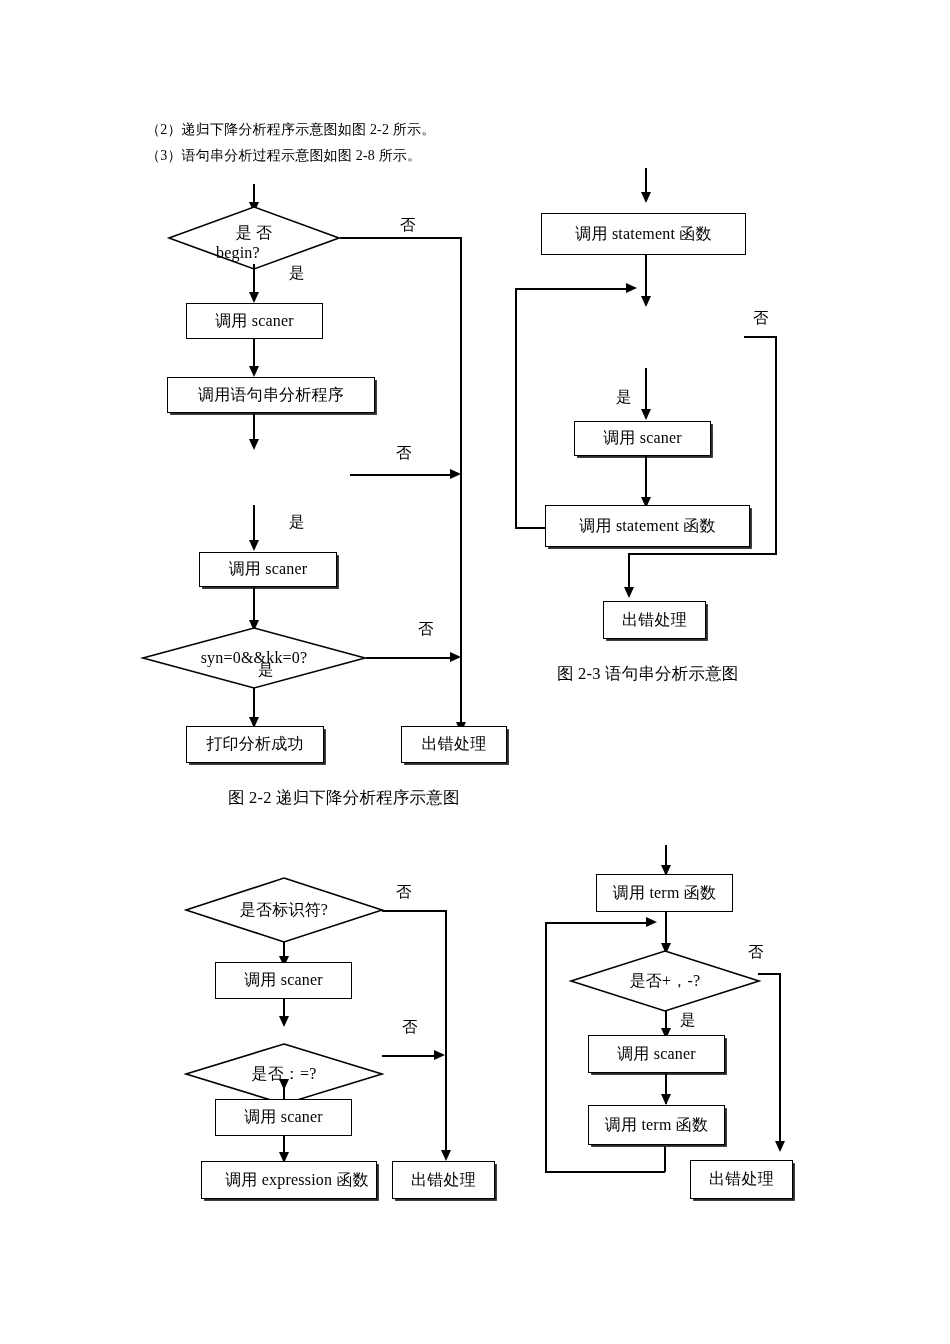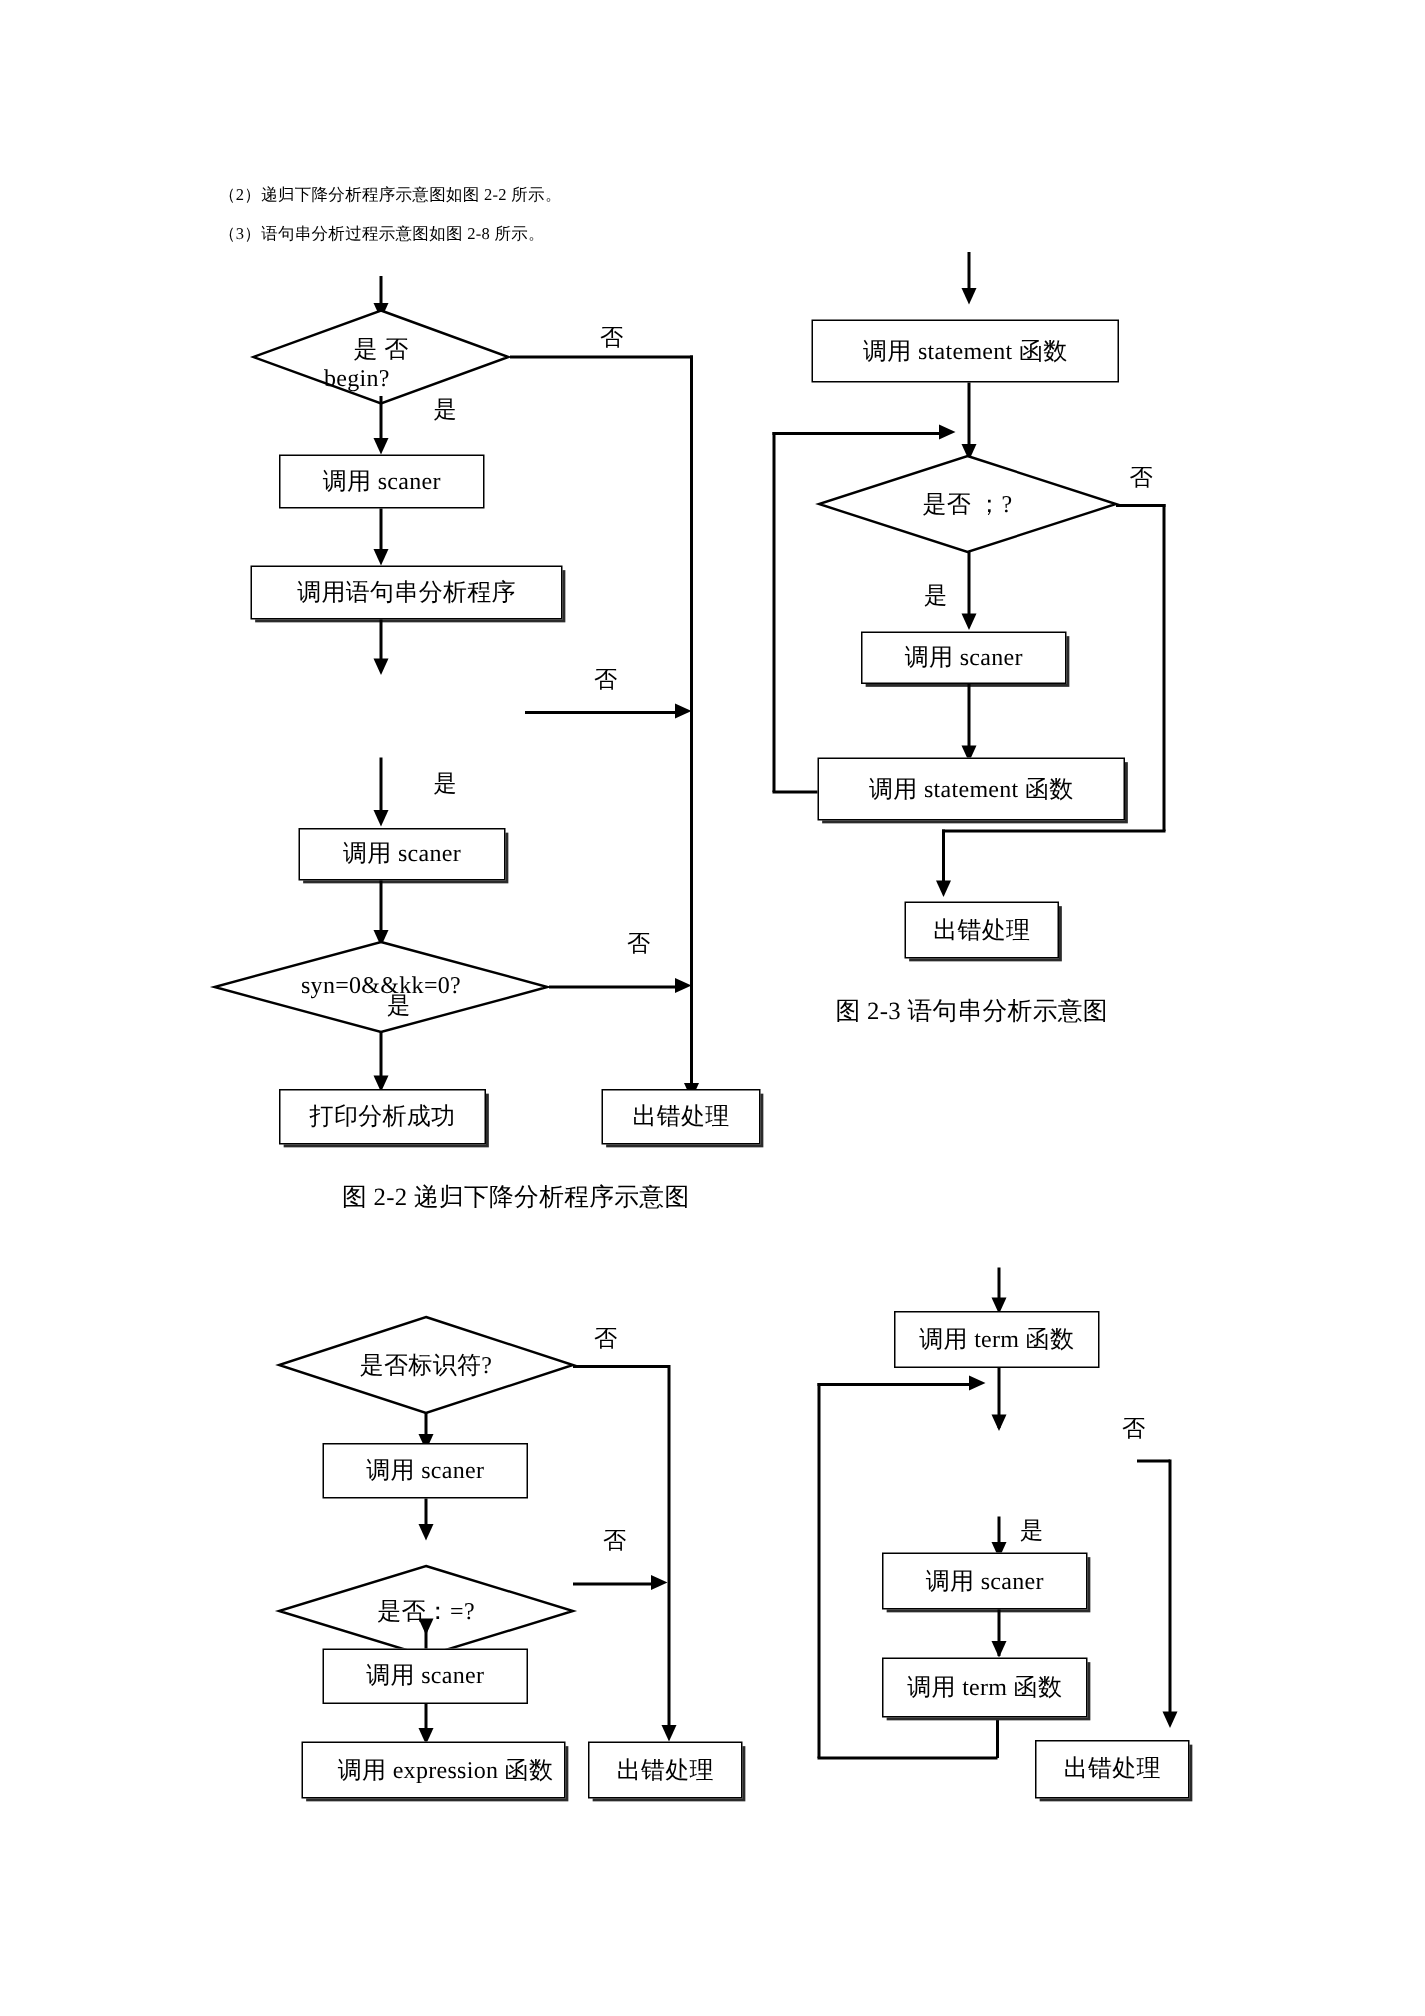--- a/index.html
+++ b/index.html
@@ -6,21 +6,21 @@
   body{
     width:950px;height:1344px;background:#ffffff;
     font-family:"Liberation Serif","DejaVu Serif",serif;
     color:#000;overflow:hidden;position:relative;
   }
   .page{position:relative;width:950px;height:1344px;}
 
   
   .para{
     position:absolute;
-    font-size:11px;
+    font-size:14px;
     line-height:26px;
     white-space:nowrap;
     letter-spacing:0.2px;
   }
   .caption{
     position:absolute;
     font-size:16.5px;
     white-space:nowrap;
     letter-spacing:0.2px;
   }
@@ -161,26 +161,20 @@
     <div class="node" style="left:541px;top:213px;width:205px;height:42px;">调用 statement 函数</div>
 
     <div class="ln lnv" style="left:645px;top:255px;height:50px;"></div>
     <div class="arr down" style="left:640.5px;top:296px;"></div>
 
     <div class="ln lnv" style="left:515px;top:288px;height:240px;"></div>
     <div class="ln lnh" style="left:515px;top:288px;width:113px;"></div>
     <div class="arr right" style="left:626px;top:283px;"></div>
     <div class="ln lnh" style="left:515px;top:527px;width:31px;"></div>
 
-    <div class="diamond" style="left:545px;top:303px;width:200px;height:66px;">
-      <svg width="200" height="66" viewBox="0 0 200 66">
-        <polygon points="100,1 199,33 100,65 1,33" fill="#fff" stroke="#000" stroke-width="1.6"></polygon>
-      </svg>
-      <div class="dlabel">是否 ；?</div>
-    </div>
 
     <div class="ln lnh" style="left:744px;top:336px;width:33px;"></div>
     <div class="elab" style="left:753px;top:308px;">否</div>
 
     <div class="ln lnv" style="left:775px;top:336px;height:218px;"></div>
     <div class="ln lnh" style="left:628px;top:553px;width:149px;"></div>
     <div class="ln lnv" style="left:628px;top:553px;height:38px;"></div>
     <div class="arr down" style="left:623.5px;top:587px;"></div>
 
     <div class="ln lnv" style="left:645px;top:368px;height:46px;"></div>
@@ -255,20 +249,26 @@
 
     <div class="ln lnv" style="left:665px;top:912px;width:1.6px;height:40px;"></div>
     <div class="arr down" style="left:660.5px;top:943px;"></div>
 
     <div class="ln lnv" style="left:545px;top:922px;height:250px;"></div>
     <div class="ln lnh" style="left:545px;top:922px;width:103px;"></div>
     <div class="arr right" style="left:646px;top:917px;"></div>
     <div class="ln lnh" style="left:545px;top:1171px;width:120px;"></div>
     <div class="ln lnv" style="left:664px;top:1145px;height:27px;"></div>
 
+    <div class="diamond" style="left:570px;top:950px;width:190px;height:62px;">
+      <svg width="190" height="62" viewBox="0 0 190 62">
+        <polygon points="95,1 189,31 95,61 1,31" fill="#fff" stroke="#000" stroke-width="1.6"></polygon>
+      </svg>
+      <div class="dlabel">是否+，-?</div>
+    </div>
 
     <div class="ln lnh" style="left:758px;top:973px;width:22px;"></div>
     <div class="elab" style="left:748px;top:942px;">否</div>
 
     <div class="ln lnv" style="left:779px;top:973px;height:173px;"></div>
     <div class="arr down" style="left:774.5px;top:1141px;"></div>
 
     <div class="ln lnv" style="left:665px;top:1011px;height:29px;"></div>
     <div class="arr down" style="left:660.5px;top:1028px;"></div>
     <div class="elab" style="left:680px;top:1010px;">是</div>

